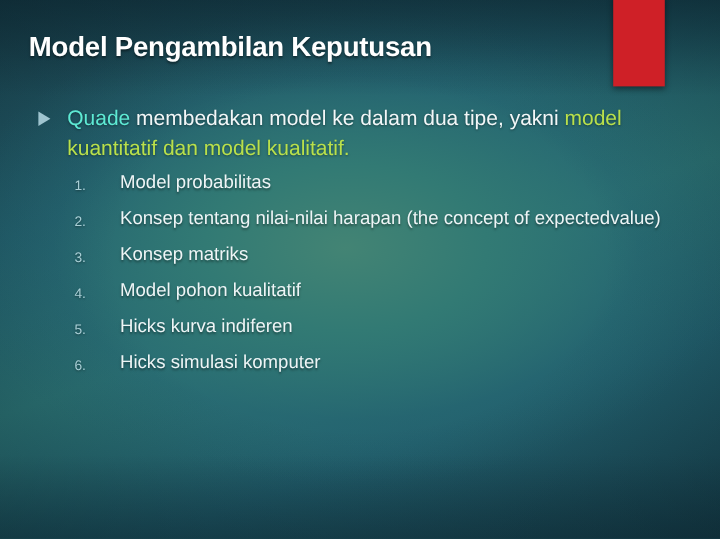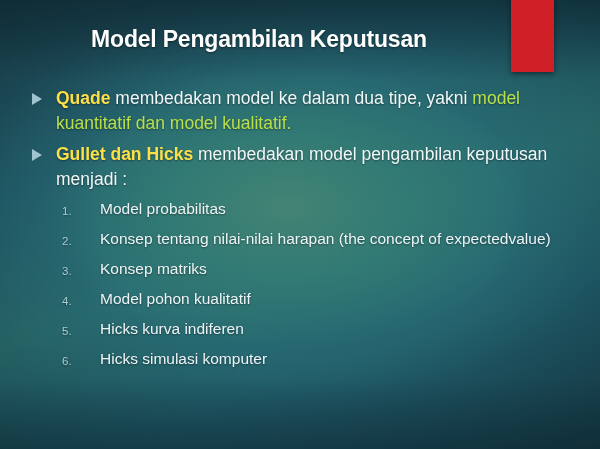--- a/index.html
+++ b/index.html
@@ -59,21 +59,20 @@
     position: absolute;
     left: 24px;
     top: 26px;
     width: 470px;
     color: #ffffff;
     font-size: 23px;
     font-weight: bold;
     letter-spacing: -0.2px;
     text-shadow: 0 1px 2px rgba(0,0,0,0.45);
     white-space: nowrap;
-    text-align: center;
   }
 
   .body {
     position: absolute;
     left: 26px;
     top: 86px;
     right: 14px;
   }
 
   .lvl1 {
@@ -89,22 +88,22 @@
     position: absolute;
     left: 6px;
     top: 7px;
     width: 0;
     height: 0;
     border-left: 10px solid #9fc4cf;
     border-top: 6px solid transparent;
     border-bottom: 6px solid transparent;
   }
   .hl-yellow {
-    color: #fde047;
-    font-weight: bold;
+    color: #5eead4;
+    font-weight: normal;
   }
   .hl-green {
     color: #b9e04b;
   }
 
   ol.sublist {
     list-style: none;
     margin: 6px 0 0 0;
     padding: 0;
   }
@@ -141,24 +140,20 @@
 
   <div class="slide-title">Model Pengambilan Keputusan</div>
 
   <div class="body">
 
     <div class="lvl1">
       <span class="tri"></span>
       <span class="hl-yellow">Quade </span><span>membedakan model ke dalam dua tipe, yakni </span><span class="hl-green">model kuantitatif dan model kualitatif.</span>
     </div>
 
-    <div class="lvl1">
-      <span class="tri"></span>
-      <span class="hl-yellow">Gullet dan Hicks </span><span>membedakan model pengambilan keputusan menjadi :</span>
-    </div>
 
     <ol class="sublist">
       <li>
         <span class="num">1.</span>
         <span>Model probabilitas</span>
       </li>
       <li>
         <span class="num">2.</span>
         <span>Konsep tentang nilai-nilai harapan (the concept of expectedvalue)</span>
       </li>

